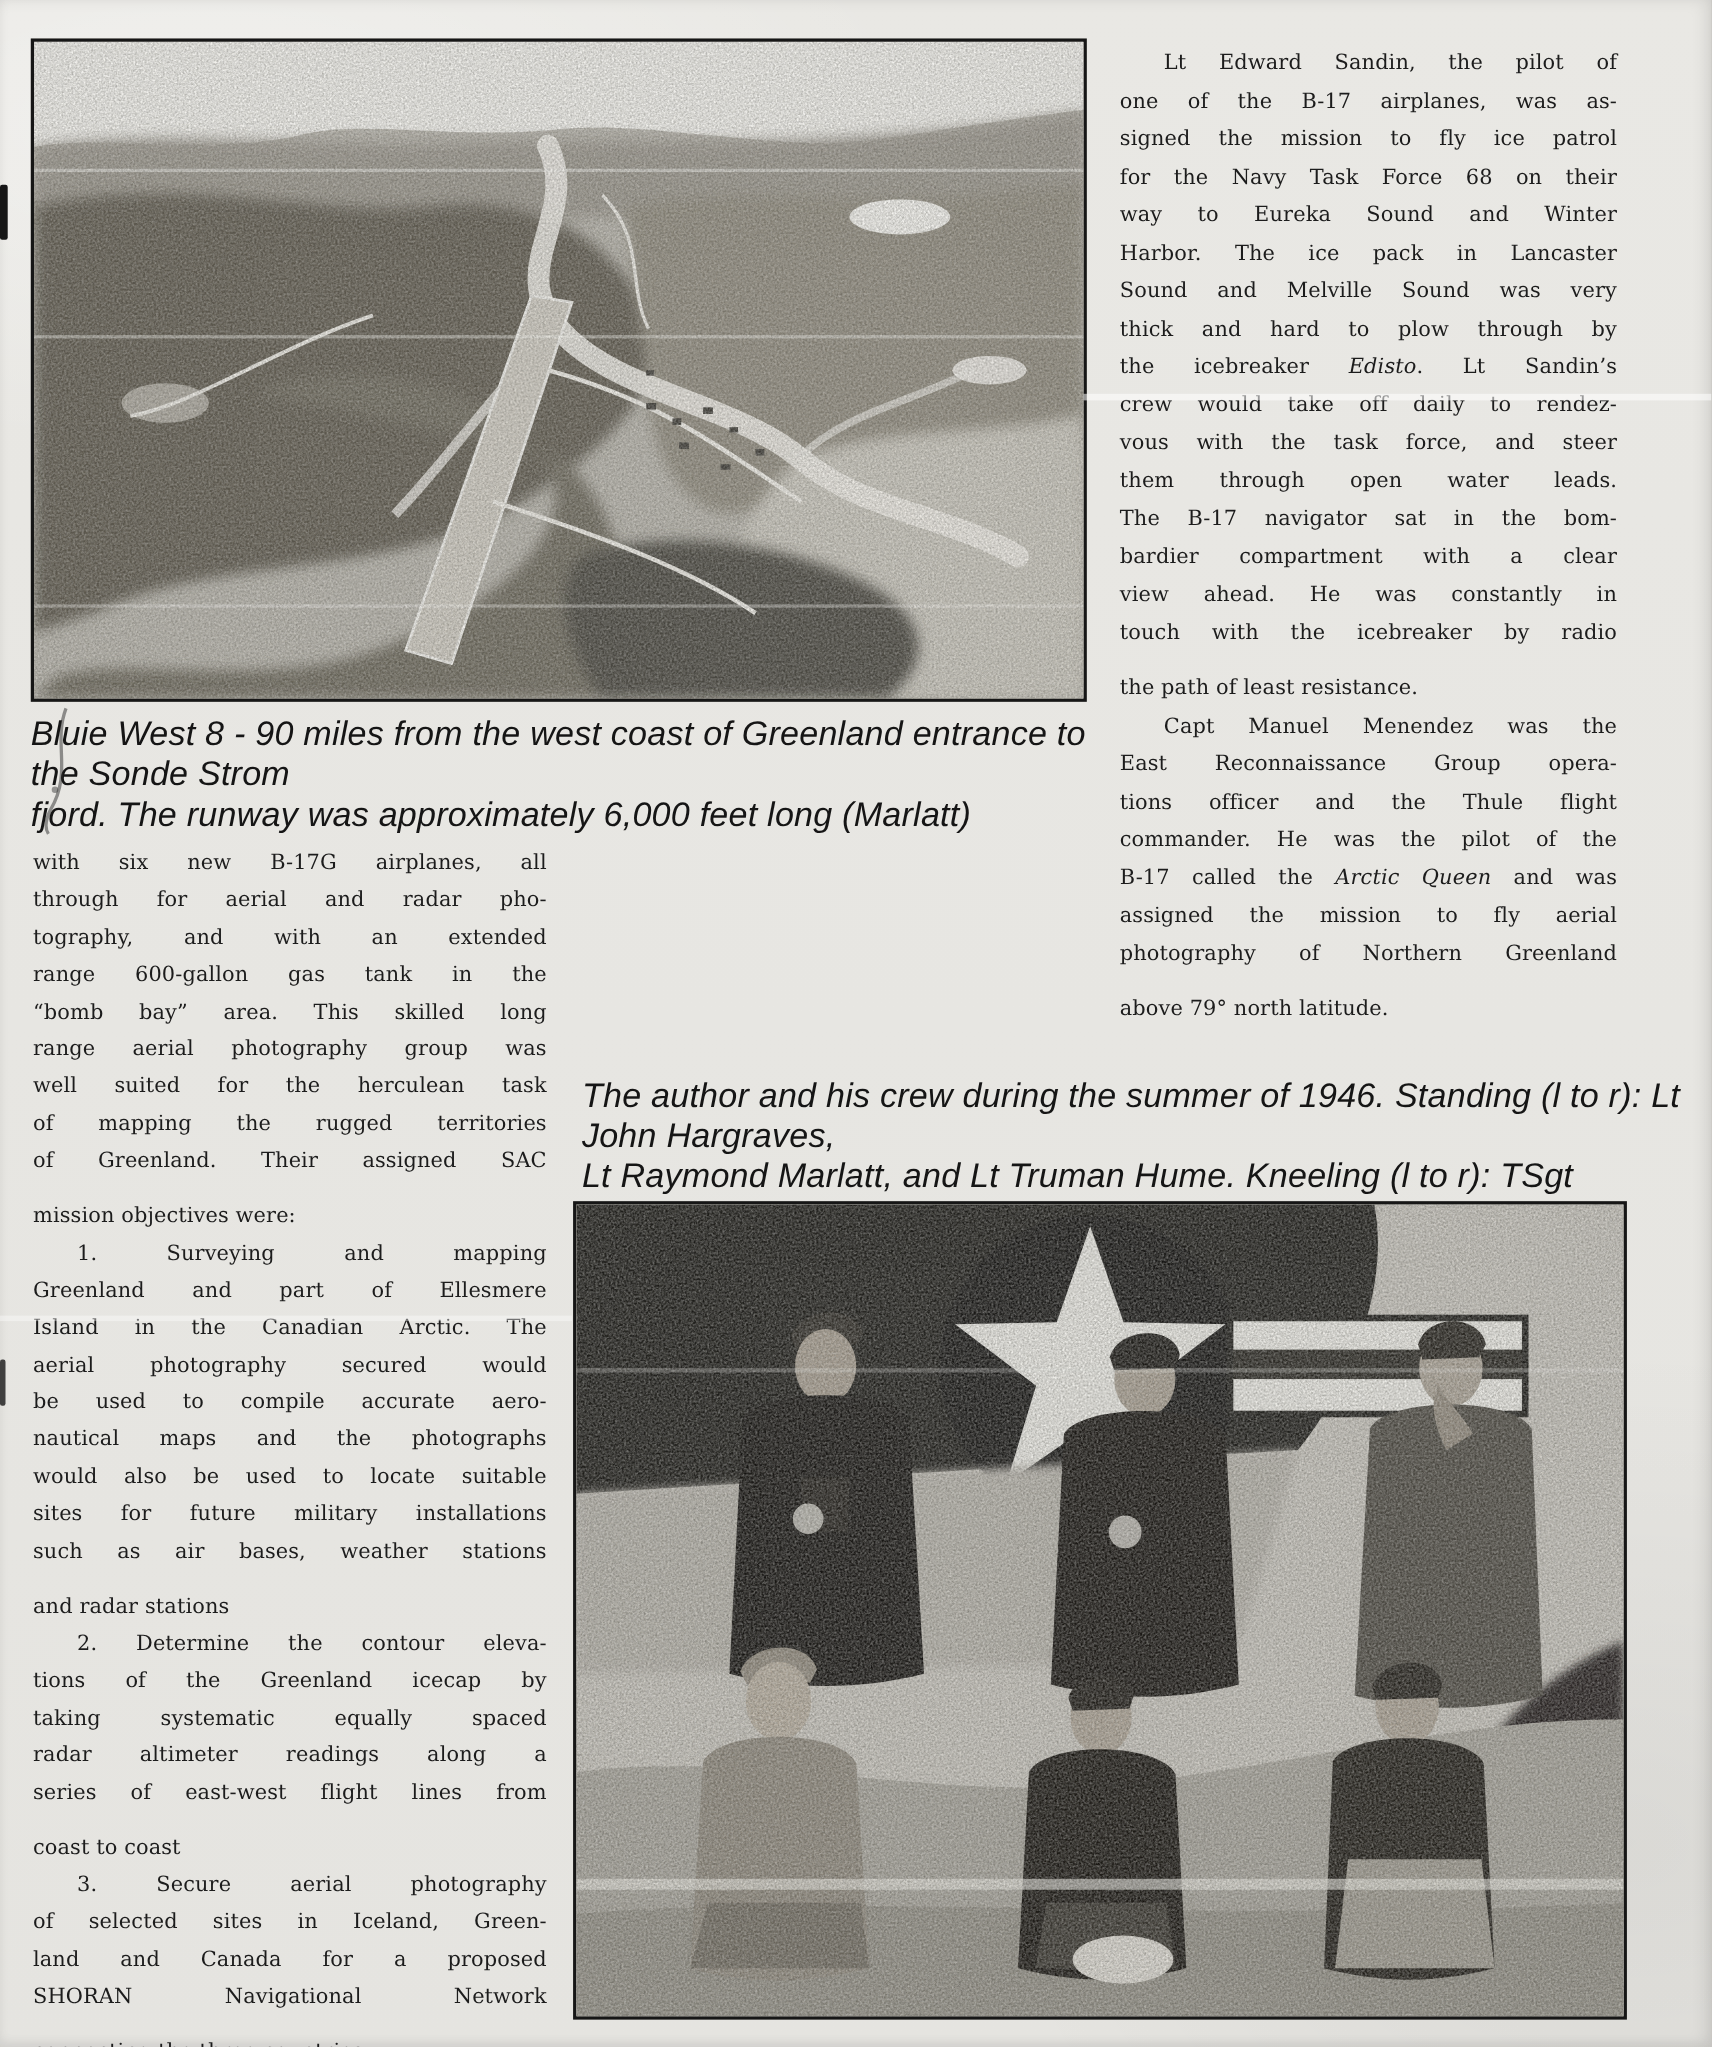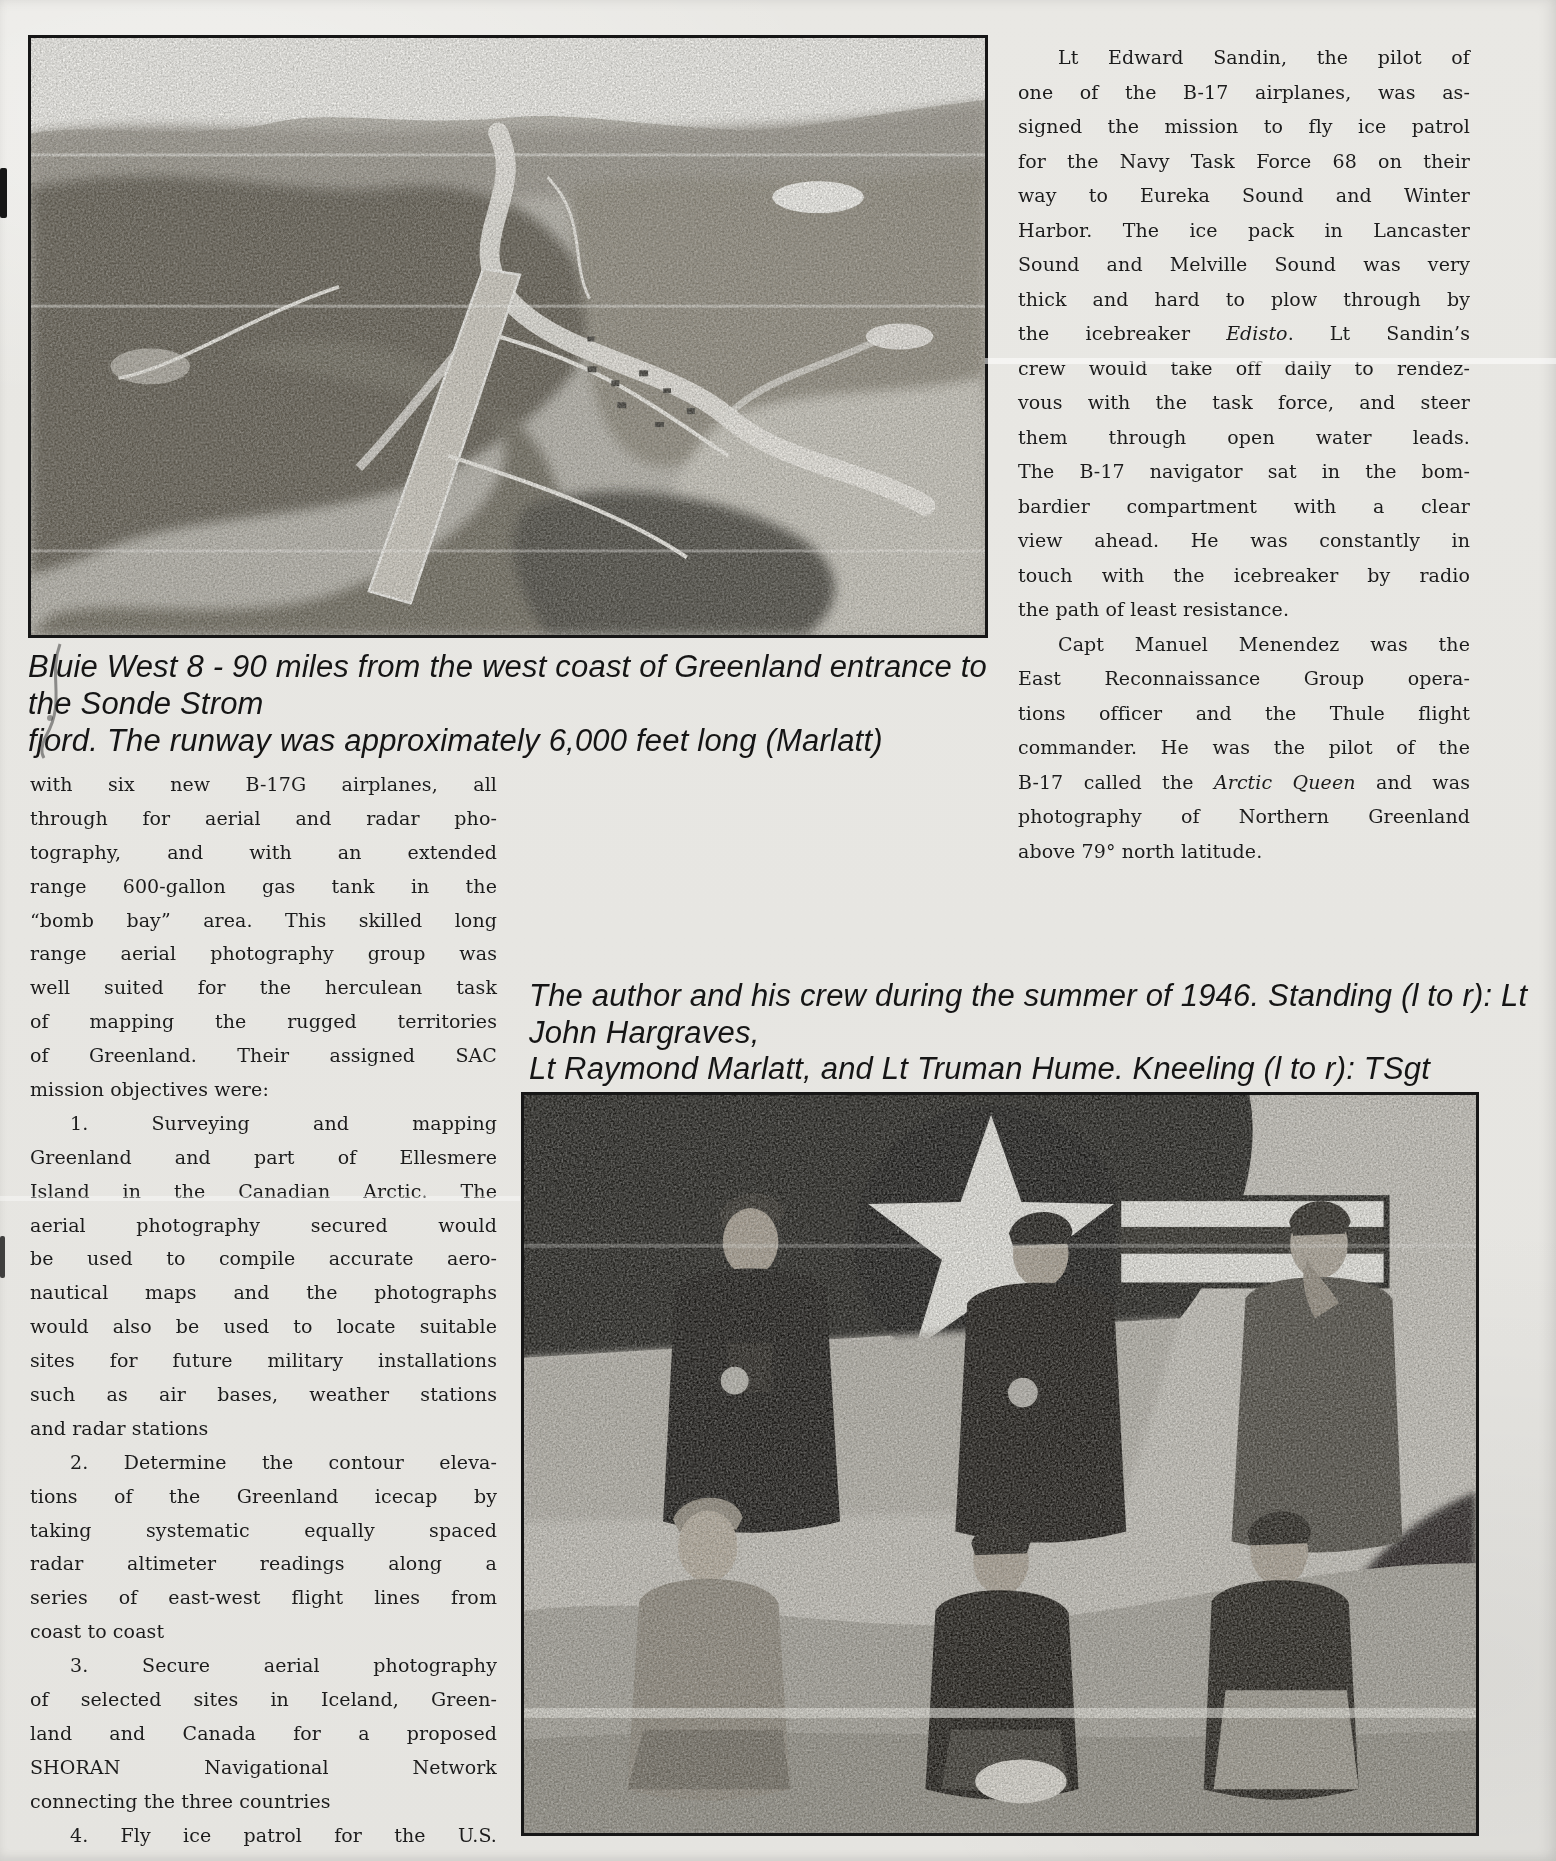--- a/index.html
+++ b/index.html
@@ -7,21 +7,21 @@
     position:relative;width:1556px;height:1861px;overflow:hidden;
     background:
       radial-gradient(1100px 500px at 12% 6%, rgba(255,255,255,.38), transparent 60%),
       radial-gradient(900px 700px at 95% 90%, rgba(0,0,0,.05), transparent 65%),
       linear-gradient(#e9e8e4, #e5e4e0);
     font-family:"DejaVu Serif", serif;color:#1c1c1c;
     box-shadow:inset -6px 0 14px rgba(0,0,0,.08), inset 0 -4px 10px rgba(0,0,0,.05);
   }
   .textcol{position:absolute;font-size:19px;line-height:34.2px;letter-spacing:.1px;}
   .textcol .tline{text-align:justify;text-align-last:justify;height:34.2px;overflow:visible;}
-  .textcol .tline.last{text-align-last:left;}
+  .textcol .tline.last{text-align-last:left;margin-top:16px;}
   .textcol .tline.ind{text-indent:40px;}
   #right-col .tline{height:34.5px;line-height:34.5px;}
   #left-col .tline{height:33.9px;line-height:33.9px;}
   .caption{position:absolute;font-family:"Liberation Sans", sans-serif;font-style:italic;
            font-size:31px;line-height:37px;color:#151515;letter-spacing:.2px;}
   .caption .tline{text-align:left;text-align-last:auto;}
   .photo{position:absolute;border:3px solid #161616;background:#c6c3bc;}
   .photo svg{display:block;width:100%;height:100%;}
   .streak{position:absolute;pointer-events:none;}
   .edge-mark{position:absolute;background:#161616;}
@@ -117,20 +117,21 @@
       <div class="tline">The B-17 navigator sat in the bom-</div>
       <div class="tline">bardier compartment with a clear</div>
       <div class="tline">view ahead. He was constantly in</div>
       <div class="tline">touch with the icebreaker by radio</div>
       <div class="tline last">the path of least resistance.</div>
       <div class="tline ind">Capt Manuel Menendez was the</div>
       <div class="tline">East Reconnaissance Group opera-</div>
       <div class="tline">tions officer and the Thule flight</div>
       <div class="tline">commander. He was the pilot of the</div>
       <div class="tline">B-17 called the <i>Arctic Queen</i> and was</div>
+      <div class="tline">assigned the mission to fly aerial</div>
       <div class="tline">photography of Northern Greenland</div>
       <div class="tline last">above 79° north latitude.</div>
     </div>
 
   <div class="textcol" id="left-col" style="left:30px;top:768px;width:467px;">
       <div class="tline">with six new B-17G airplanes, all</div>
       <div class="tline">through for aerial and radar pho-</div>
       <div class="tline">tography, and with an extended</div>
       <div class="tline">range 600-gallon gas tank in the</div>
       <div class="tline">“bomb bay” area. This skilled long</div>

